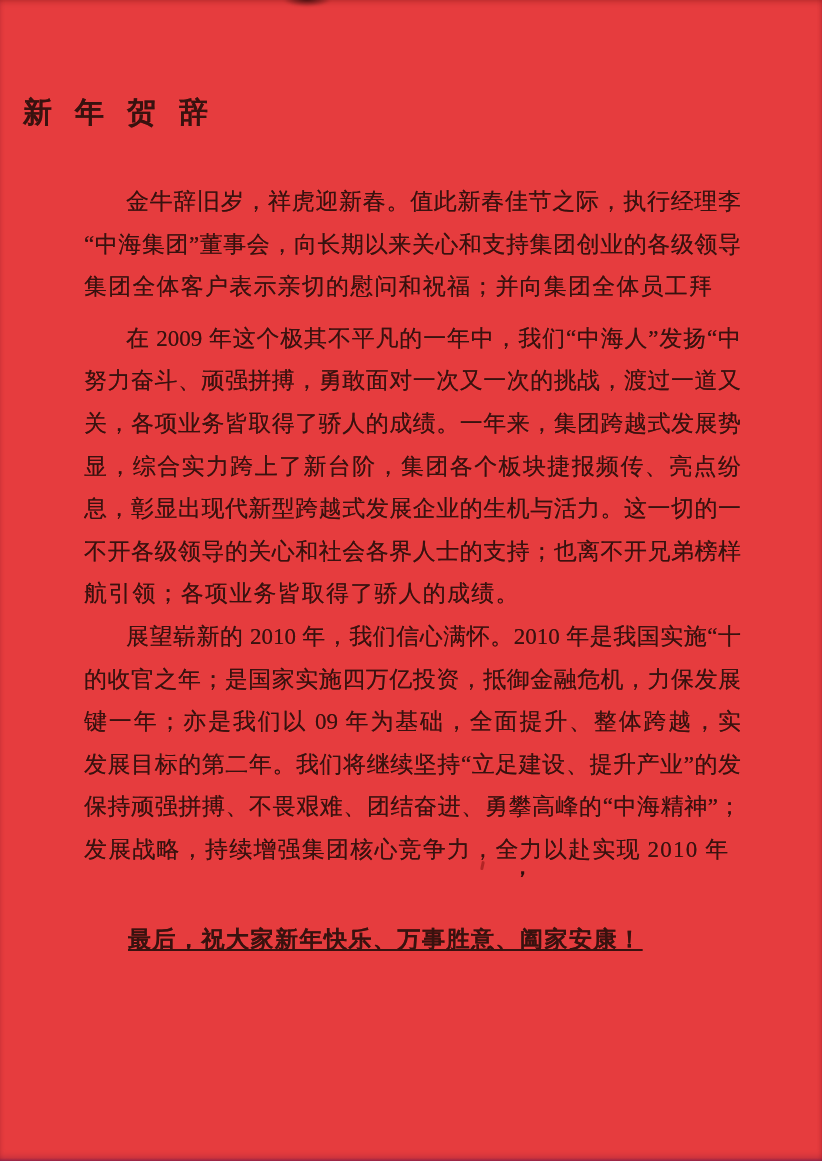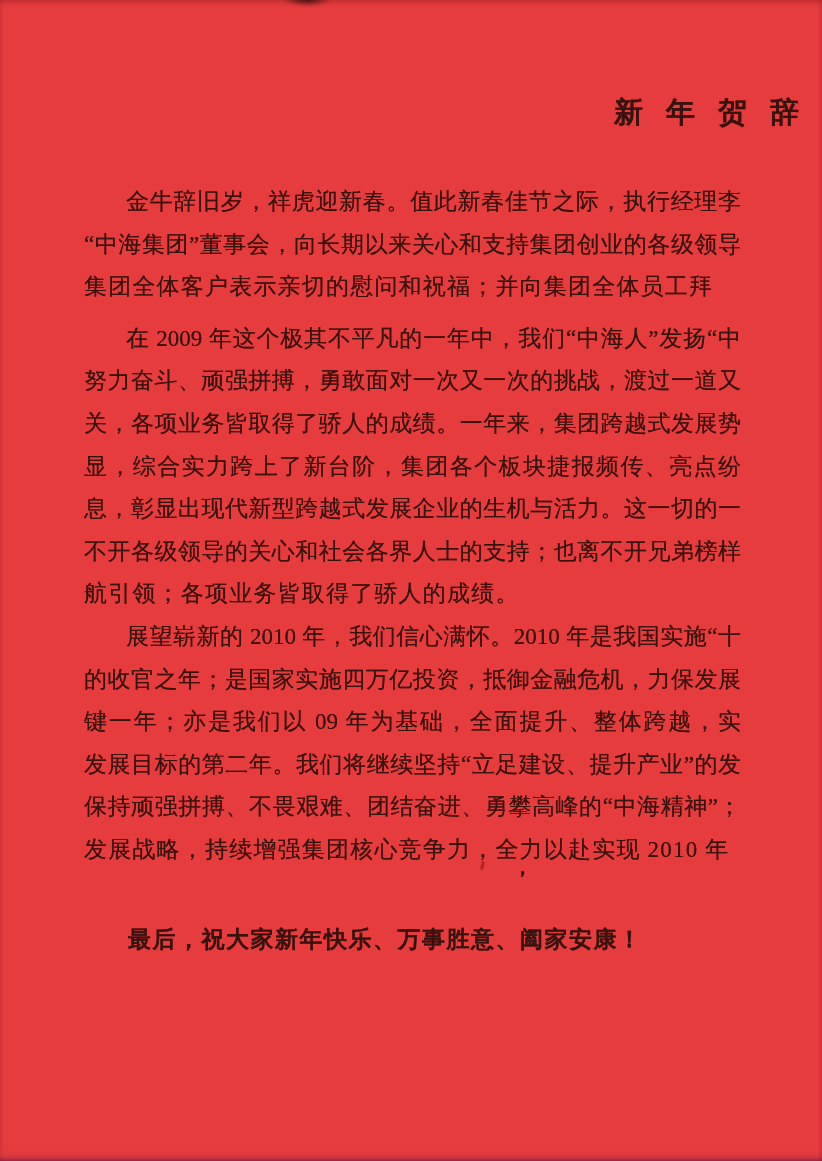--- a/index.html
+++ b/index.html
@@ -24,42 +24,42 @@
                inset 0 -6px 7px -3px rgba(110,20,60,.45),
                inset -3px 0 5px -3px rgba(120,20,20,.18);
   }
   .page::after{
     content:"";position:absolute;left:0;right:0;bottom:0;height:3px;
     background:linear-gradient(to bottom,rgba(125,30,80,0),rgba(125,30,80,.55));
     pointer-events:none;
   }
   .title{
     position:absolute;top:94px;left:0;width:100%;
-    text-align:right;font-size:29px;font-weight:bold;color:var(--ink);
+    text-align:left;font-size:29px;font-weight:bold;color:var(--ink);
     letter-spacing:23px;text-indent:23px;line-height:36px;
     text-shadow:0 0 .6px rgba(70,15,12,.8);
   }
   .body-text{
     position:absolute;top:181px;left:84px;width:657px;
     color:var(--ink);font-size:23px;
     text-shadow:0 0 .6px rgba(70,15,12,.75);
   }
   .para{margin:0;}
   .para-2{margin-top:9px;}
   .para-3{margin-top:0;}
   .line{
     height:42.6px;line-height:42.6px;overflow:hidden;
     text-align:justify;text-align-last:justify;
   }
   .line.last{text-align:left;text-align-last:left;letter-spacing:1.2px;}
   .line.indent{padding-left:42px;}
   .closing{
     margin-top:47px;height:42.6px;line-height:42.6px;
     padding-left:44px;font-weight:bold;letter-spacing:1.5px;
-    text-align:center;text-align-last:left;
+    text-align:center;text-align-last:left;text-decoration:underline;
   }
   .smudge-top{
     position:absolute;left:282px;top:-3px;width:50px;height:10px;
     background:radial-gradient(ellipse at 50% 20%,rgba(40,8,8,.85),rgba(40,8,8,0) 70%);
     border-radius:50%;filter:blur(1px);
   }
   .ink-mark{
     position:absolute;left:512px;top:852px;height:30px;line-height:30px;
     color:#2c0d0b;font-size:21px;font-weight:bold;
   }

